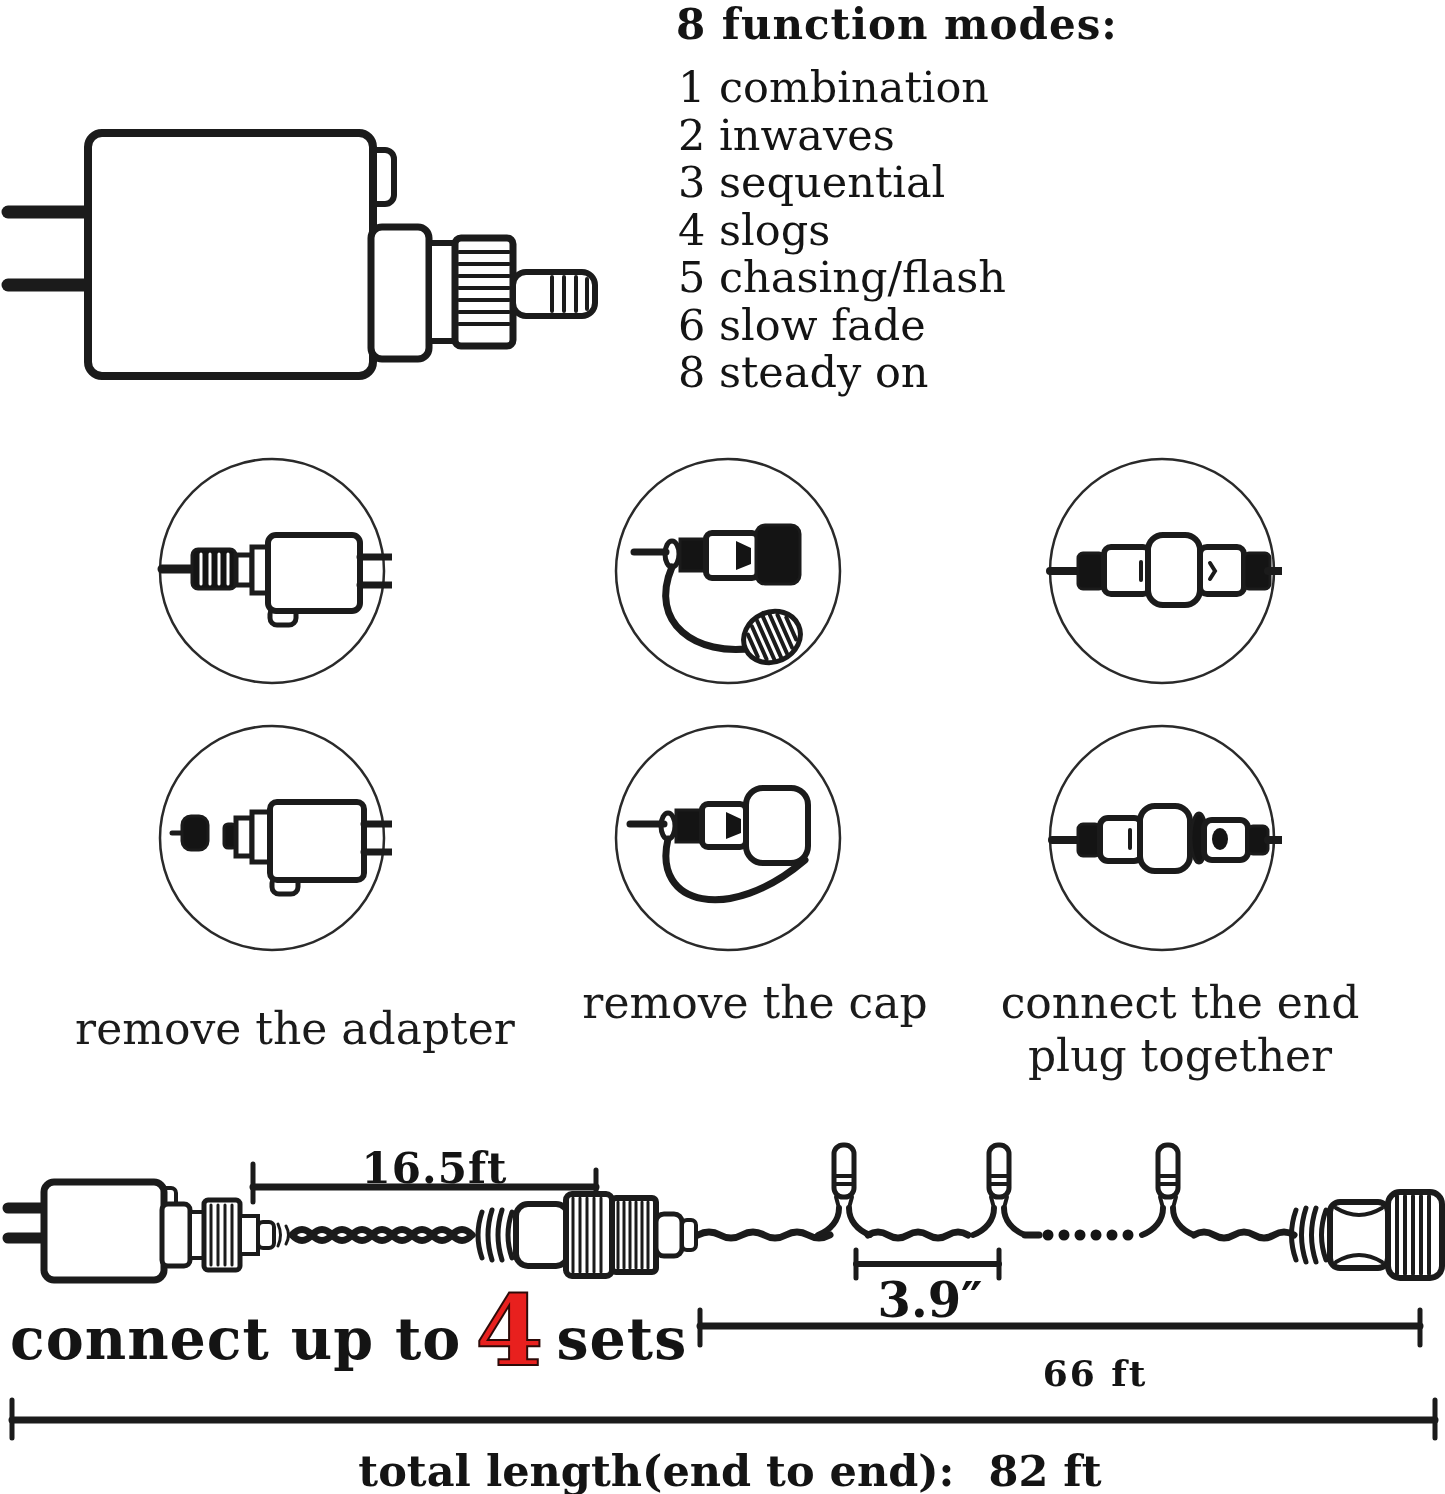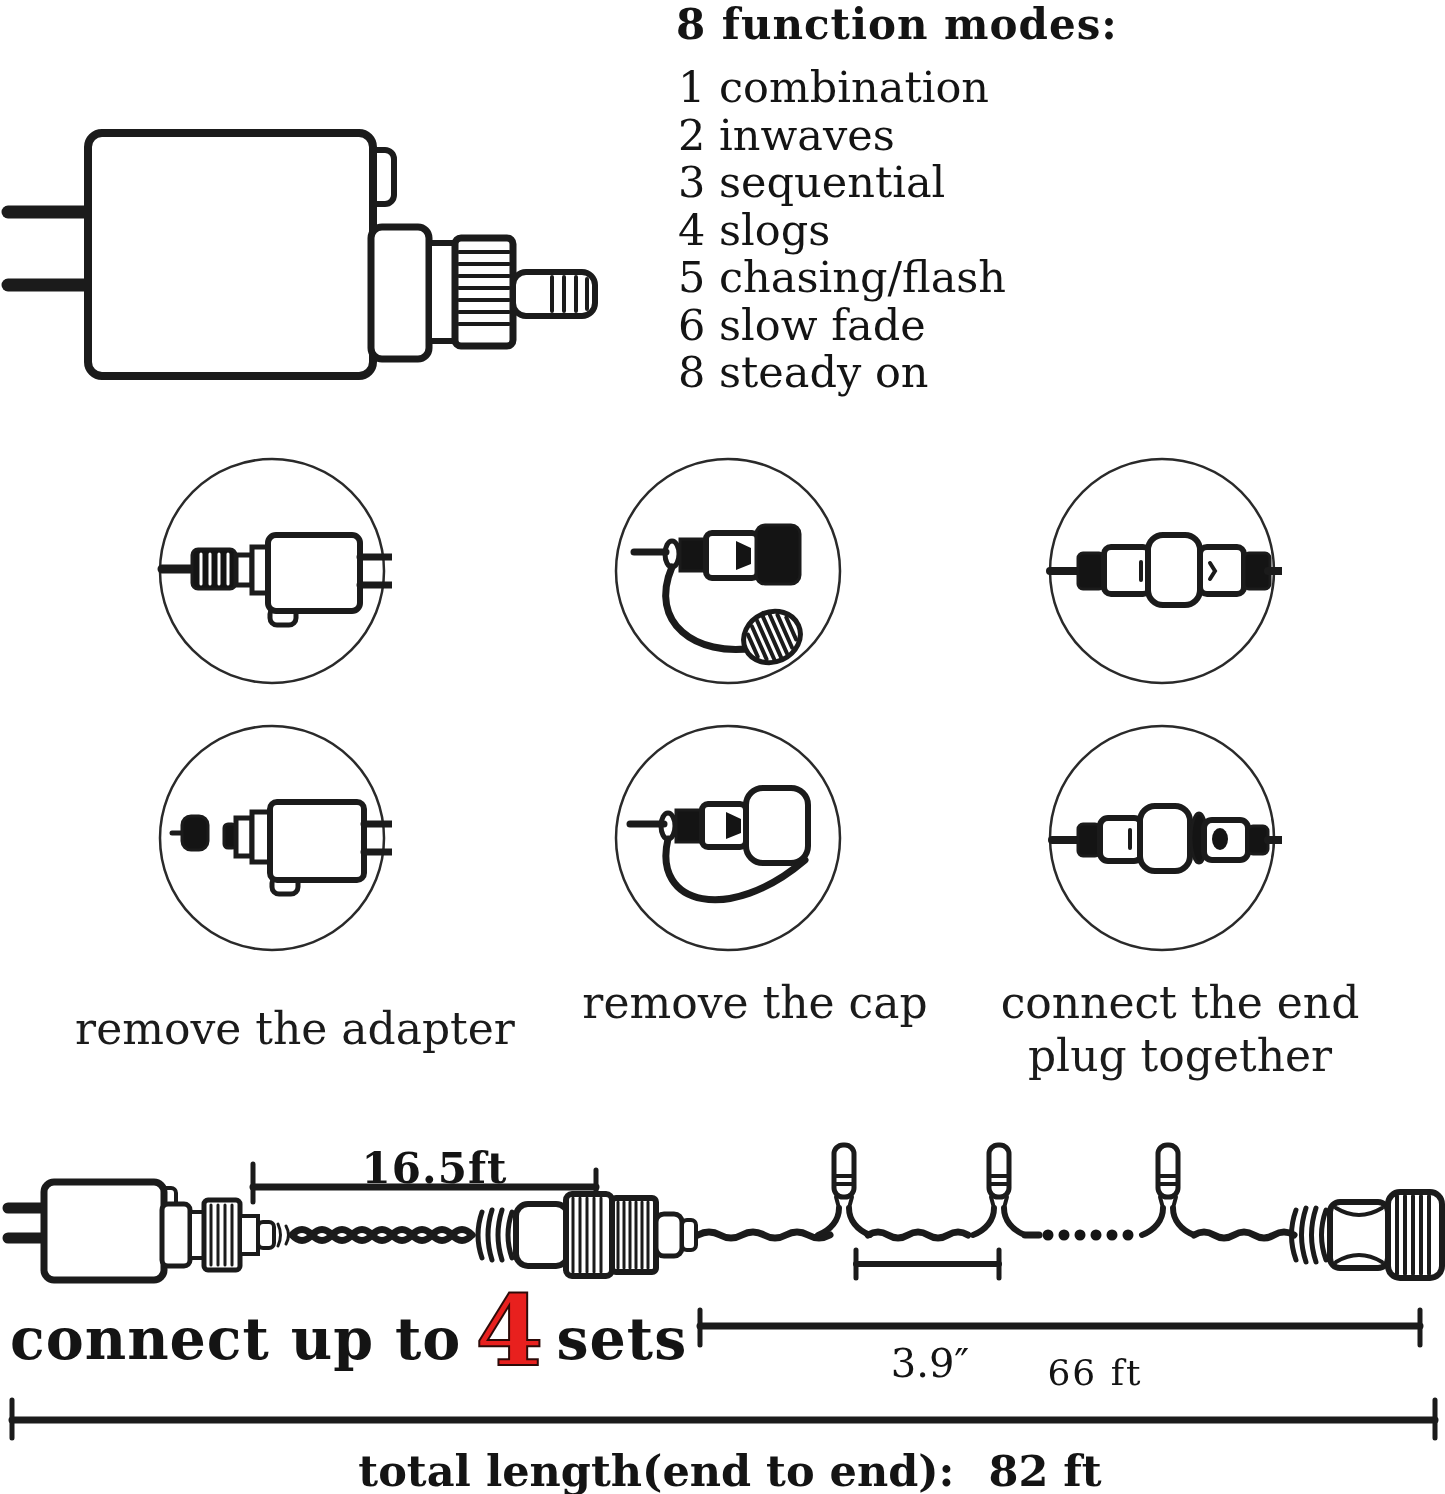--- a/index.html
+++ b/index.html
@@ -10,22 +10,22 @@
   
   #modes-heading{left:676px;top:0px;font-size:42px;font-weight:bold;letter-spacing:1px;white-space:nowrap;}
   #modes-list{left:678px;top:64px;font-size:43px;line-height:47.5px;white-space:nowrap;}
   
   .caption{font-size:44px;line-height:53px;color:#1b1b1b;}
   #cap-1{left:30px;top:1002px;width:530px;}
   #cap-2{left:540px;top:976px;width:430px;}
   #cap-3{left:950px;top:976px;width:460px;}
   
   #dim-165{left:255px;top:1144px;width:345px;font-size:42px;font-weight:bold;letter-spacing:1px;margin-left:7px;}
-  #dim-39{left:845px;top:1340px;width:170px;font-size:40px;font-weight:normal;}
-  #dim-66{left:1005px;top:1352px;width:180px;font-size:36px;font-weight:normal;letter-spacing:2px;text-align:center;}
+  #dim-39{left:845px;top:1272px;width:170px;font-size:48px;font-weight:bold;}
+  #dim-66{left:1005px;top:1352px;width:180px;font-size:36px;font-weight:bold;letter-spacing:2px;text-align:center;}
   #connect-note{left:10px;top:1305px;font-size:57px;font-weight:bold;letter-spacing:1px;white-space:nowrap;}
   #connect-note .count{color:#e8201e;font-size:98px;line-height:0;vertical-align:-6px;
                        margin:0 12px 0 14px;-webkit-text-stroke:2px #2d0a08;}
   #total-line{left:170px;top:1446px;width:1120px;font-size:43px;font-weight:bold;white-space:nowrap;}
   #total-line .val{margin-left:34px;}
   svg{display:block;}
 </style>
 </head>
 <body>
 

